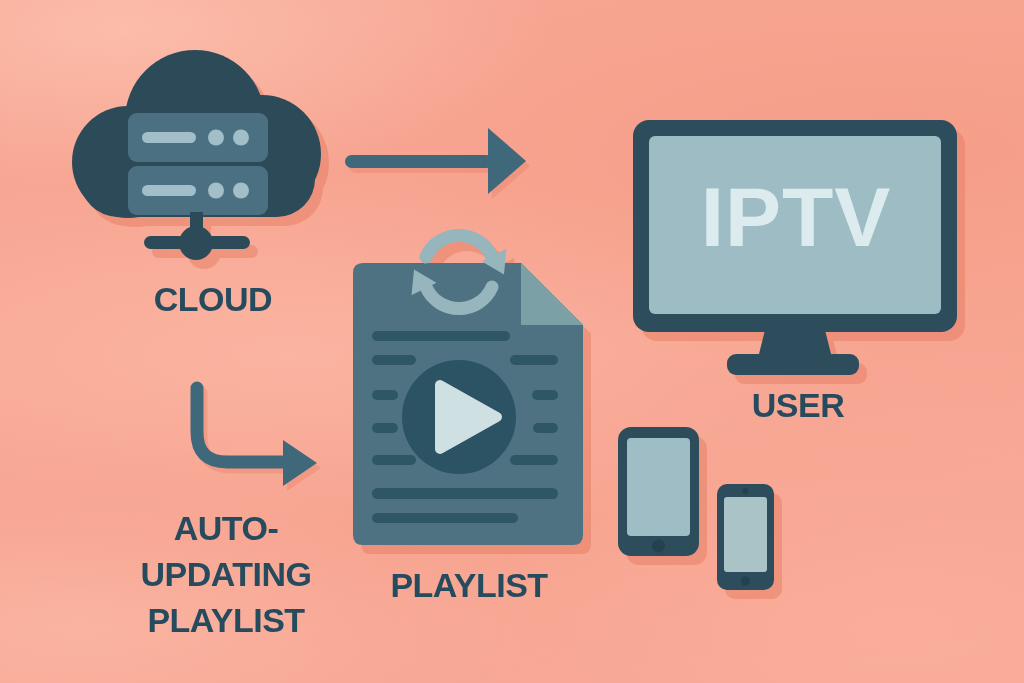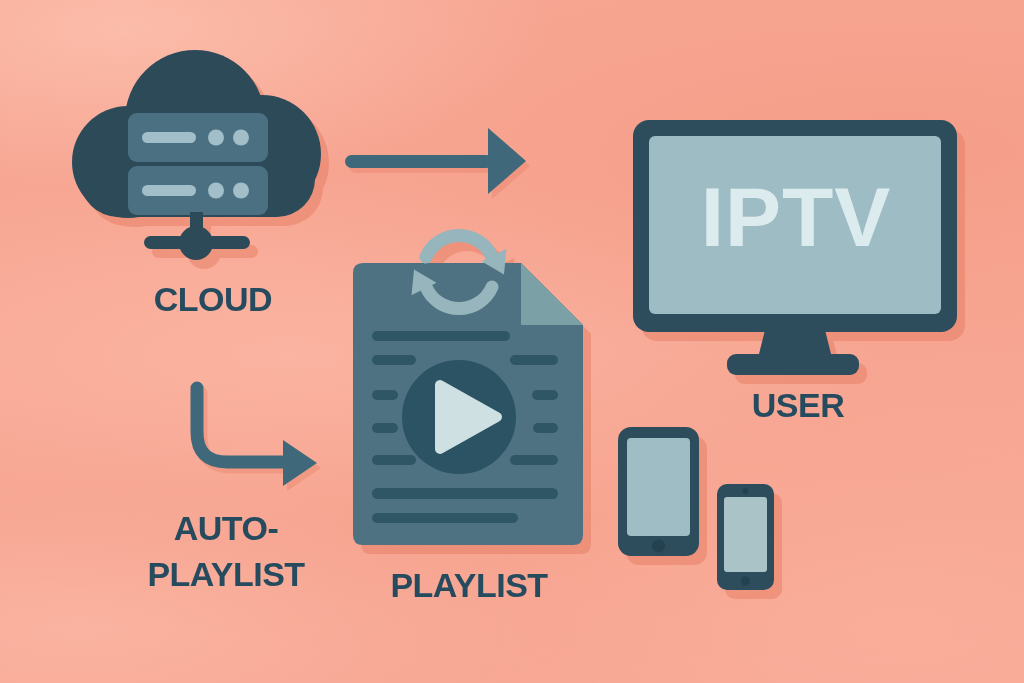--- a/index.html
+++ b/index.html
@@ -121,16 +121,17 @@
     <div>PLAYLIST</div>
   </div>
 
   <svg class="abs shadow-sm" style="left:183px;top:380px;" width="145" height="112" viewBox="0 0 145 112">
     <path d="M 14 8 V 52 Q 14 82 44 82 H 102" fill="none" stroke="#3f697b" stroke-width="13" stroke-linecap="round"></path>
     <polygon points="100,60 134,83 100,106" fill="#3f697b"></polygon>
   </svg>
 
   <div class="label" style="left:96px;top:498px;width:260px;margin-top:7px;">
     <div>AUTO-</div>
+    <div>UPDATING</div>
     <div>PLAYLIST</div>
   </div>
 
 </div>
 
 </body></html>

